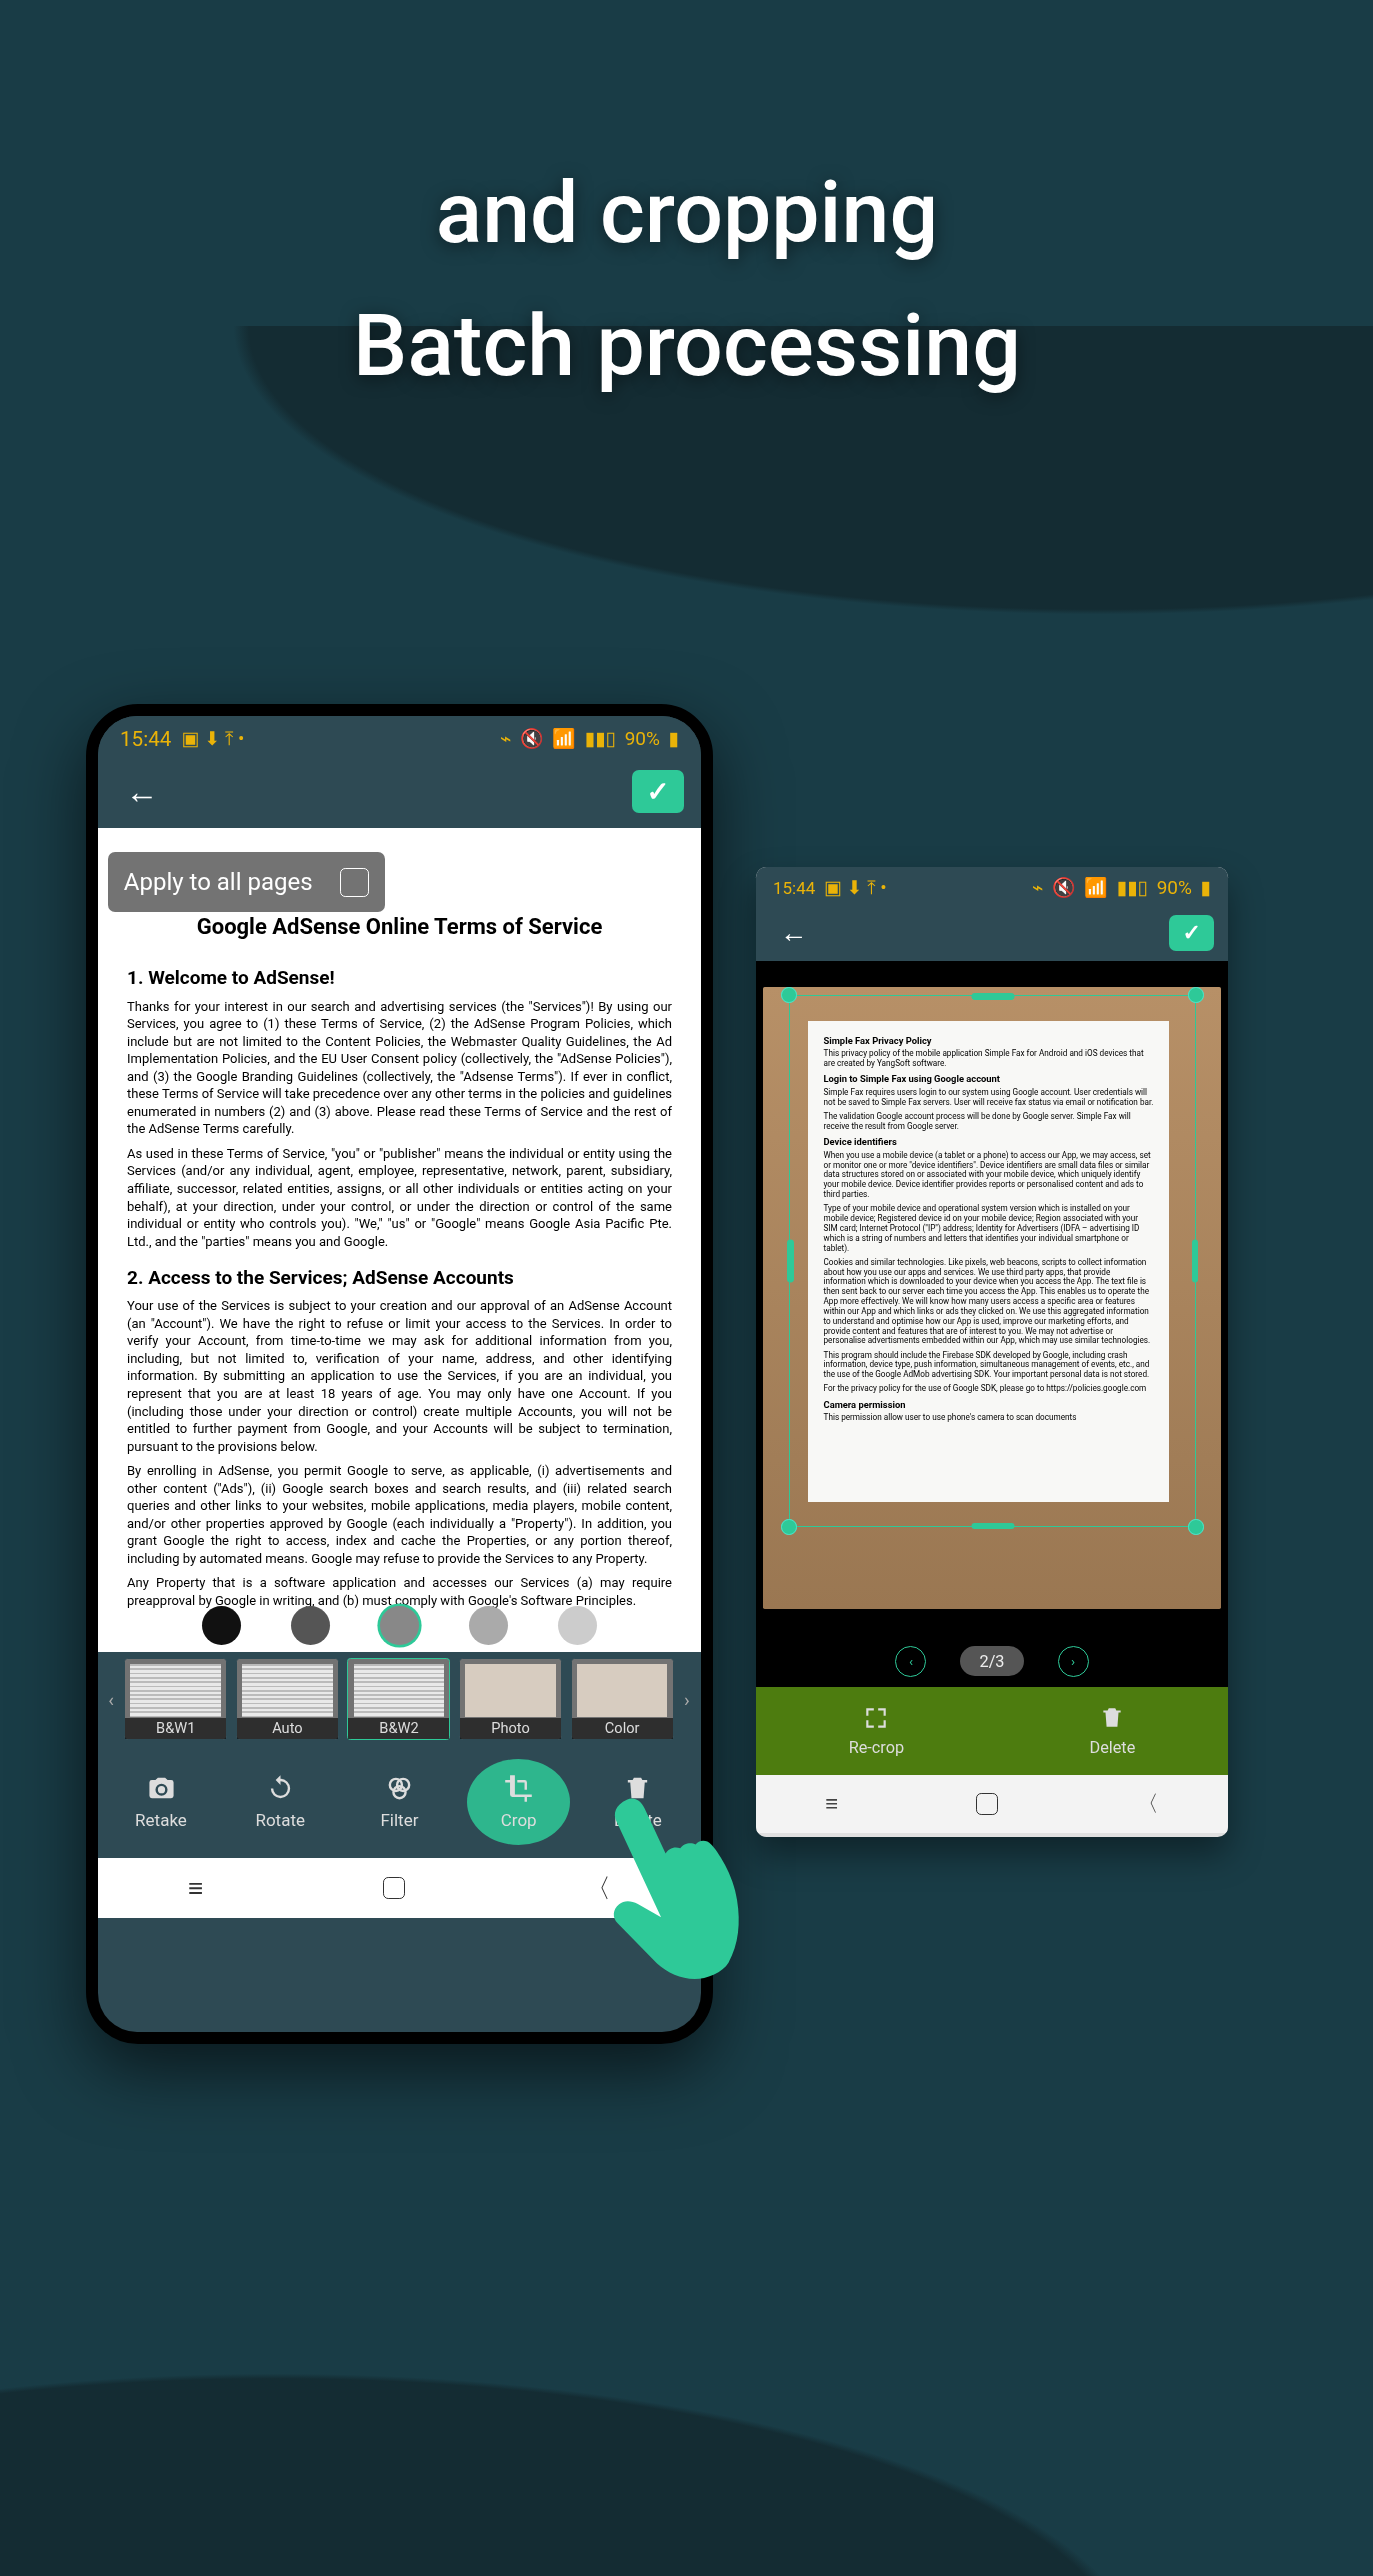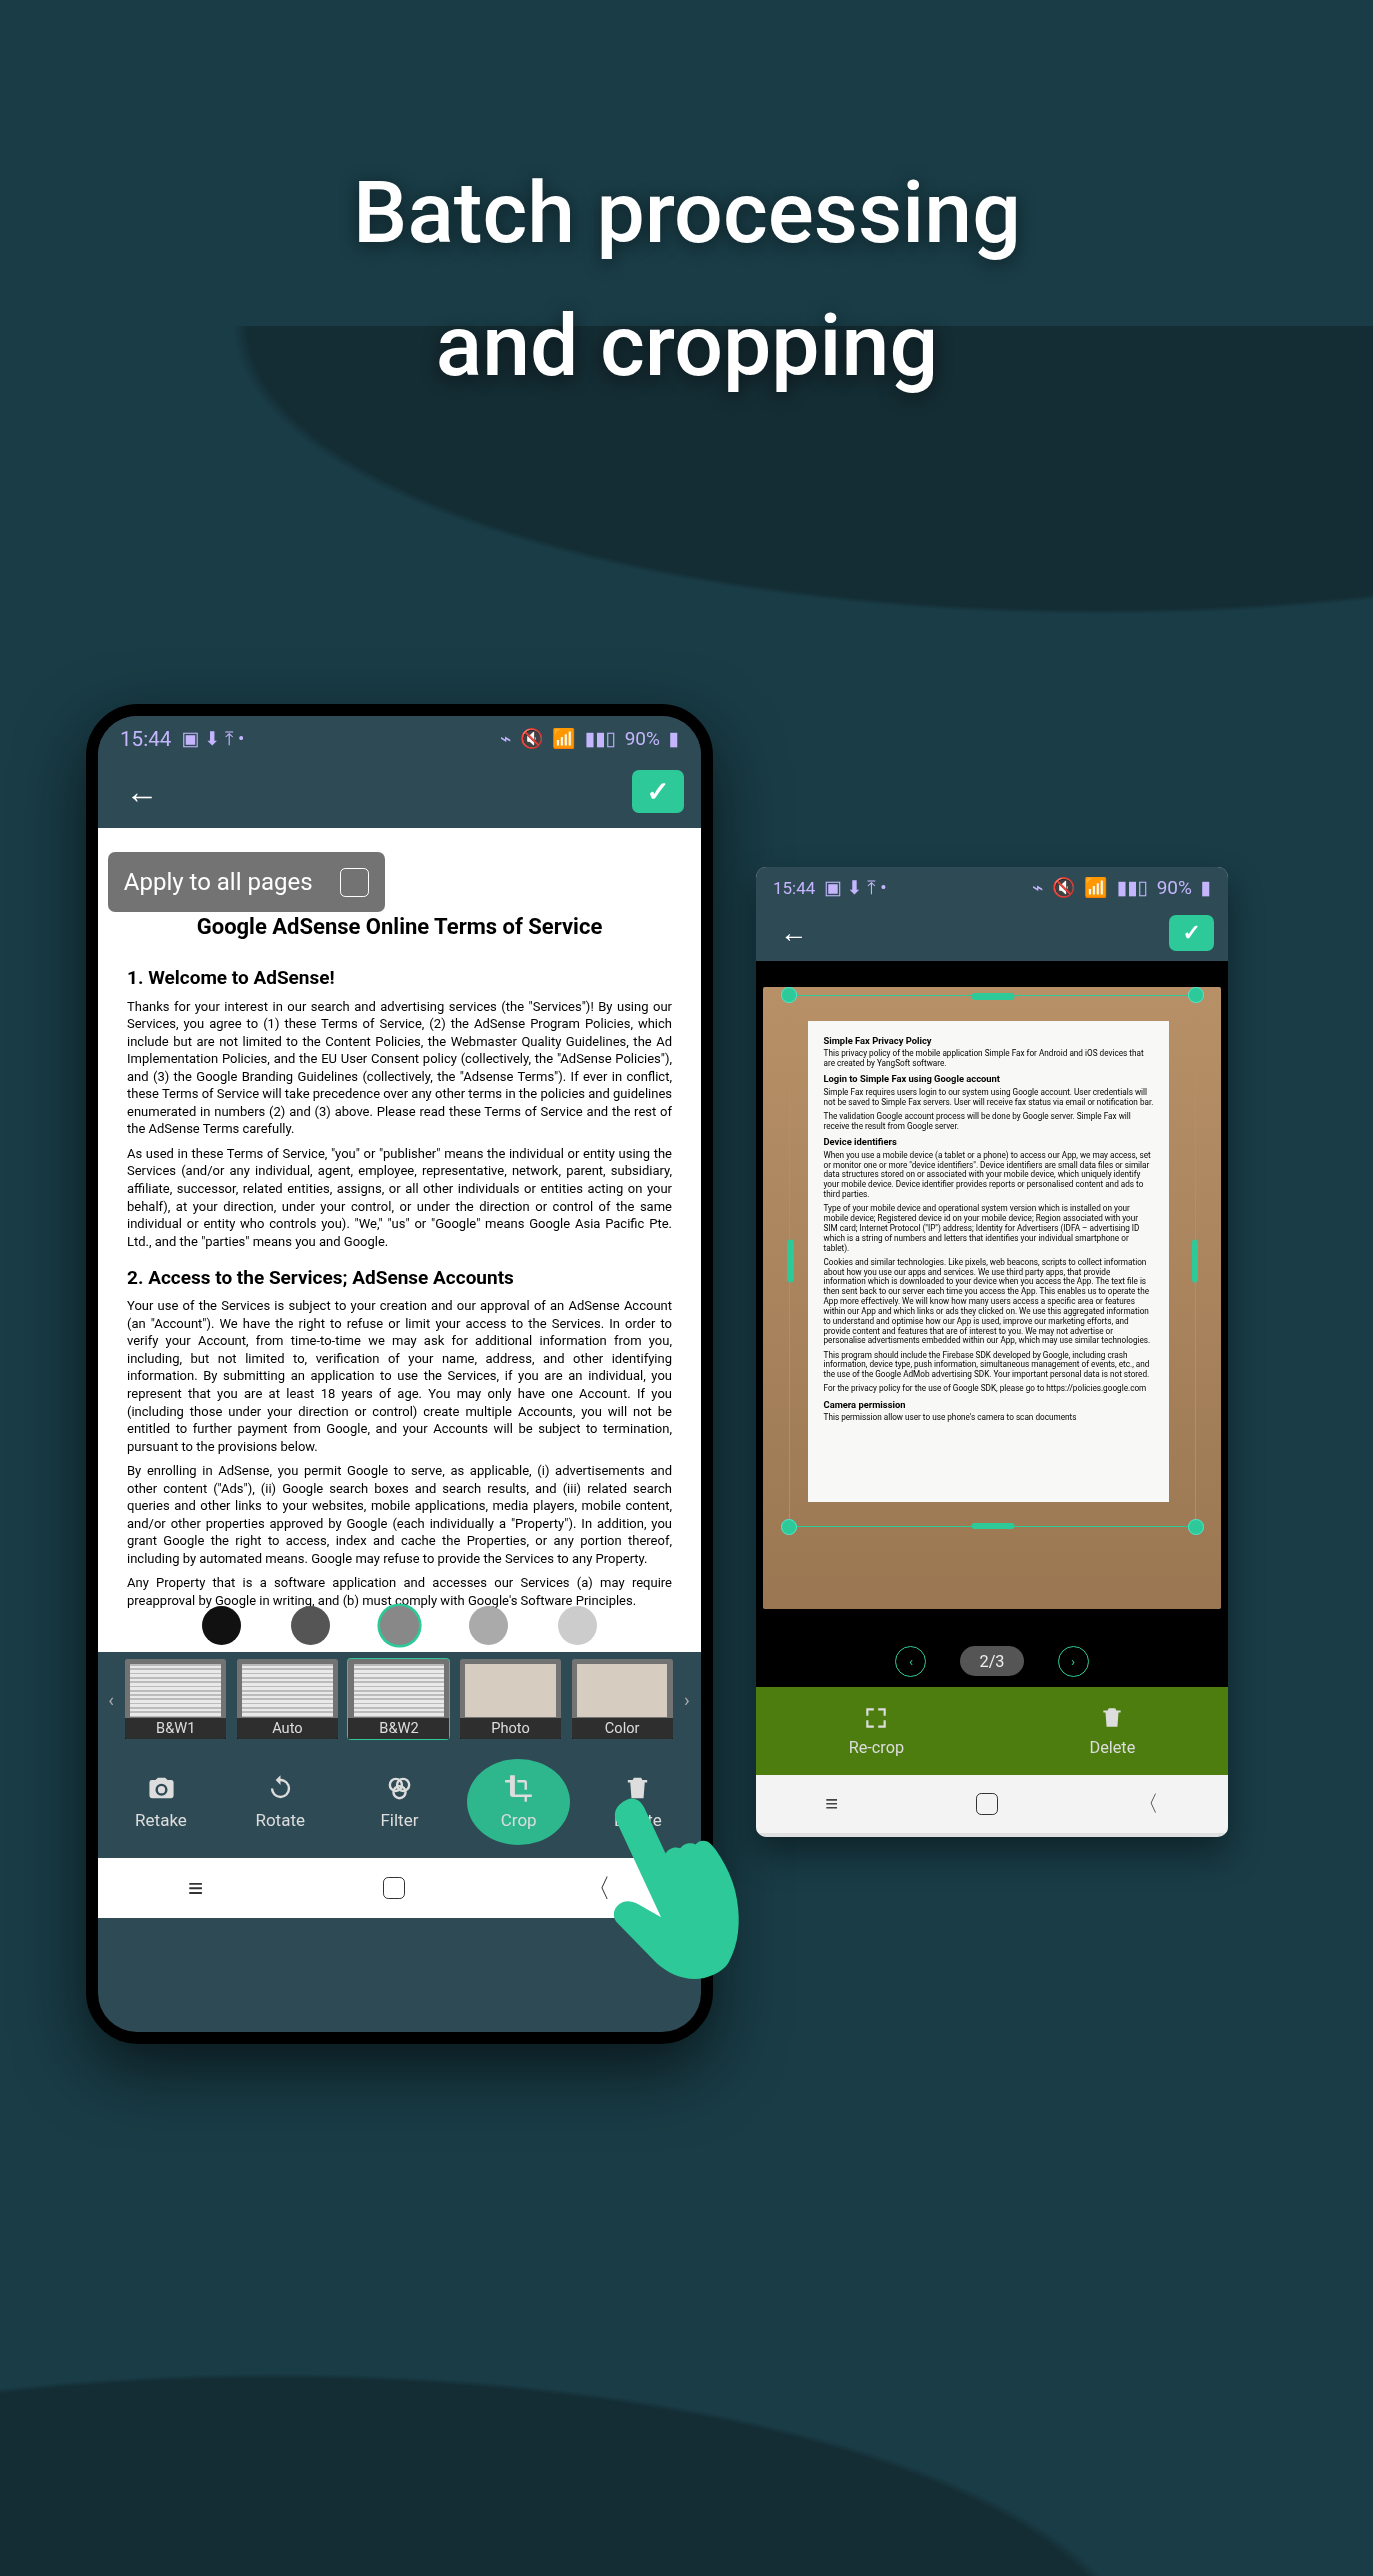--- a/index.html
+++ b/index.html
@@ -47,21 +47,21 @@
   .phone1 .screen {
     width: 100%; height: 100%;
     background: #2e4a54;
     border-radius: 39px;
     overflow: hidden;
     position: relative;
   }
   .statusbar {
     height: 45px;
     background: #2e4a54;
-    color: #c4b5fd;
+    color: #eab308;
     display: flex;
     justify-content: space-between;
     align-items: center;
     padding: 0 22px;
     font-size: 20.6px;
   }
   .statusbar .sicons { display:flex; gap:8.6px; align-items:center; font-size:19px;}
   .appbar {
     height: 67px;
     background: #2e4a54;
@@ -203,22 +203,22 @@
     font-size:22px; color:#444;
   }
 </style>
 </head>
 <body>
 
 <div class="wave1"></div>
 <div class="wave2"></div>
 
 <div class="heading">
+  <div>and cropping</div>
   <div>Batch processing</div>
-  <div>and cropping</div>
 </div>
 
 <div class="phone1">
   <div class="screen">
     <div class="statusbar">
       <div style="display:flex;gap:10.3px;align-items:center">
         <span>15:44</span>
         <span class="sicons">▣ ⬇ ⤒ •</span>
       </div>
       <div class="sicons">

